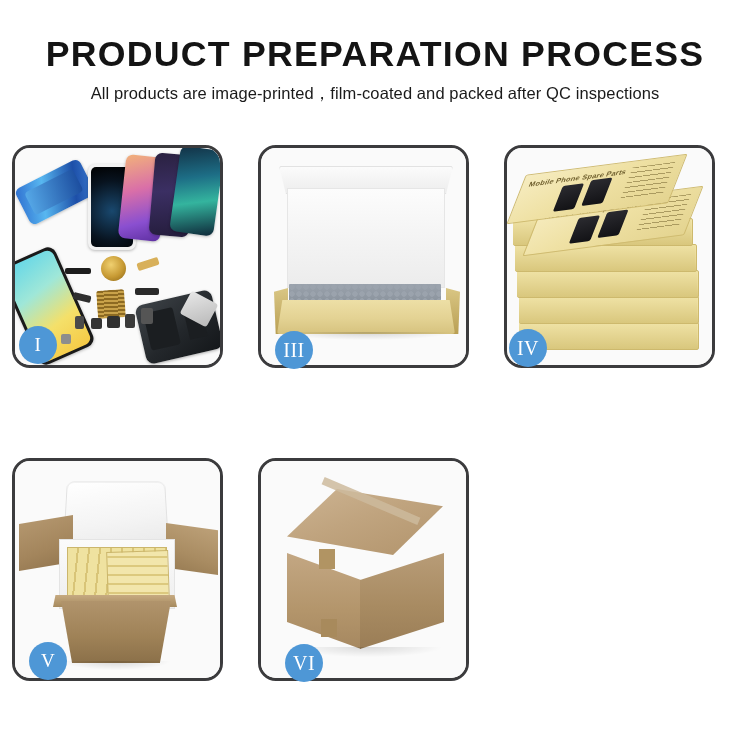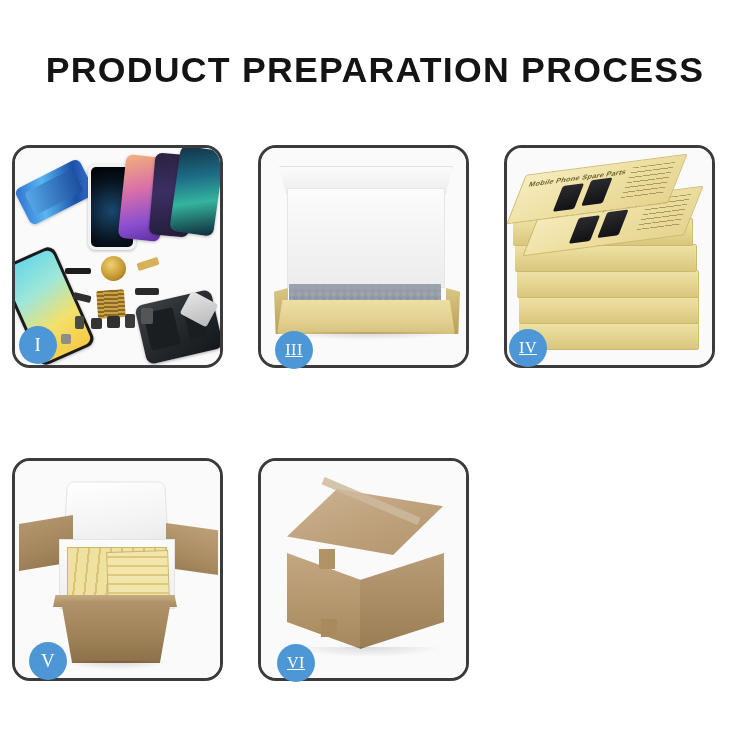--- a/index.html
+++ b/index.html
@@ -11,21 +11,21 @@
     width: 750px;
     height: 750px;
     font-family: "Liberation Sans", sans-serif;
     overflow: hidden;
     position: relative;
   }
 
   
   .header {
     width: 750px;
-    padding-top: 52px;
+    padding-top: 36px;
     text-align: center;
   }
   .title {
     font-family: "Liberation Sans", sans-serif;
     font-size: 35px;
     font-weight: bold;
     letter-spacing: 1.2px;
     color: #141414;
     line-height: 1.05;
     white-space: nowrap;
@@ -81,24 +81,24 @@
     background: #4e97d6;
     color: #ffffff;
     display: flex;
     align-items: center;
     justify-content: center;
     font-family: "Liberation Serif", serif;
     font-size: 19px;
     letter-spacing: 0.5px;
     z-index: 20;
   }
-  .badge.wide { font-size: 16px; text-decoration: underline; }
+  .badge.wide { font-size: 20px; }
   .badge.pos-right { left: 14px; bottom: -4px; }
   .badge.pos-v { left: 14px; bottom: -2px; }
-  .badge.pos-vi { left: 16px; bottom: -4px; }
+  .badge.pos-vi { left: 24px; bottom: -4px; }
   .badge.pos-iv { left: 2px; bottom: -2px; }
 
   
   .p1 { background: #f7f7f7; }
   .ph {
     position: absolute;
     border-radius: 7px;
     box-shadow: 0 1px 3px rgba(0,0,0,.25);
   }
   .ph1 { 
@@ -403,20 +403,21 @@
   .c-shadow{
     position:absolute; left: 34px; top: 186px; width: 146px; height: 10px;
     background: radial-gradient(ellipse at 50% 0, rgba(0,0,0,.13), rgba(0,0,0,0) 72%);
   }
 </style>
 </head>
 <body>
 
 <div class="header">
   <div class="title">PRODUCT PREPARATION PROCESS</div>
+  <div class="subtitle">All products are image-printed，film-coated and packed after QC inspections</div>
 </div>
 
 <div class="grid">
 
   <div class="panel p1">
     <div class="panel-inner">
       <div class="ph ph1"></div>
       <div class="ph ph2"></div>
       <div class="ph ph3"></div>
       <div class="ph ph4"></div>

